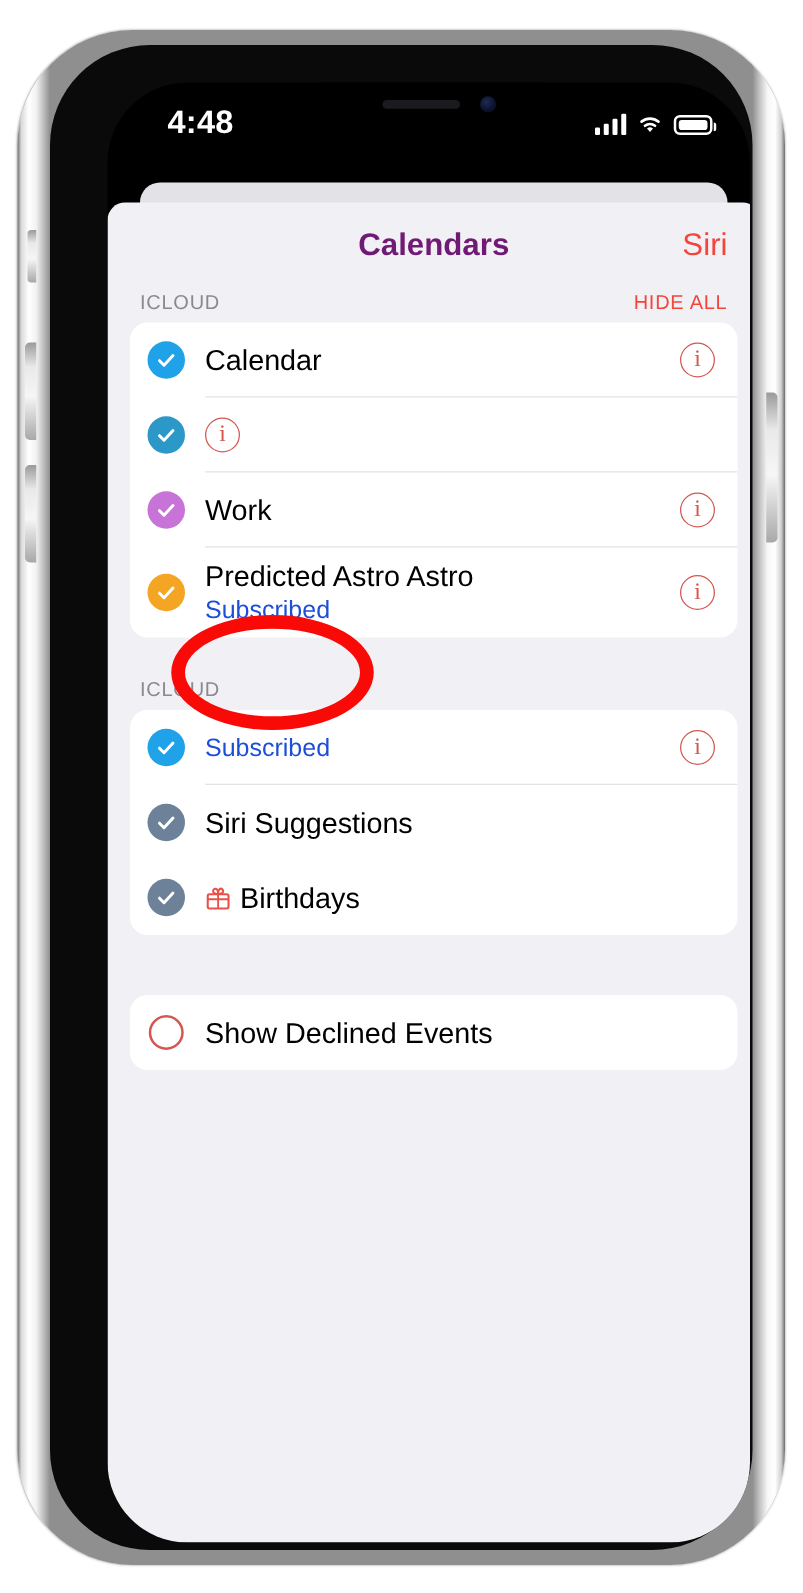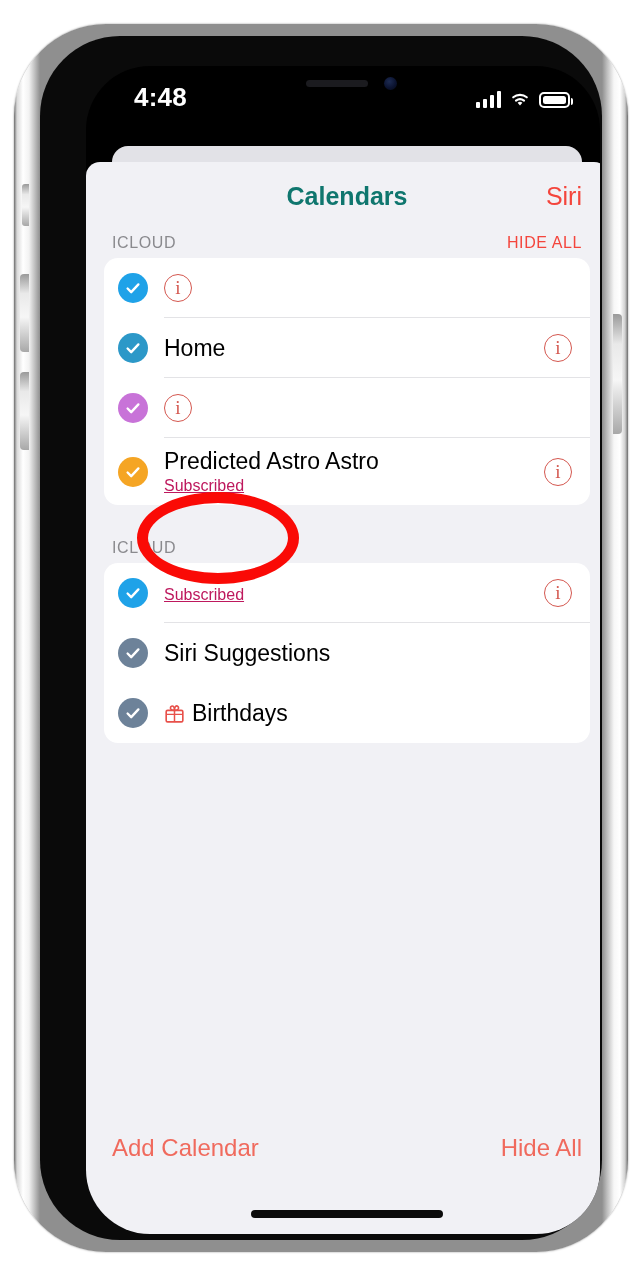--- a/index.html
+++ b/index.html
@@ -121,21 +121,21 @@
     border-radius: 14px 14px 0 0;
   }
 
   
   #nav {
     position: relative; height: 72px;
   }
   #nav-title {
     position: absolute; left: 0; right: 0; top: 20px;
     text-align: center;
-    font-size: 25px; font-weight: bold; color: #0f766e;
+    font-size: 25px; font-weight: bold; color: #701a75;
   }
   #done-btn {
     position: absolute; right: 26px; top: 20px;
     font-size: 25px; color: #f4453c;
   }
 
   
   .section-head {
     display: flex; justify-content: space-between; align-items: baseline;
     padding: 0 26px 6px 26px;
@@ -176,21 +176,21 @@
     border: 2px solid #d4574f;
     margin-right: 17px; margin-left: 1px;
   }
 
   .row-text { flex: 1 1 auto; min-width: 0; padding: 10px 0; }
   .row-title {
     font-size: 23px; color: #000; line-height: 1.15;
     display: flex; align-items: center; gap: 7px;
   }
   .row-sub {
-    font-size: 16px; color: #be185d; margin-top: 3px; text-decoration: underline;
+    font-size: 20px; color: #1d4ed8; margin-top: 3px;
   }
   .info {
     flex: 0 0 28px;
     width: 28px; height: 28px; border-radius: 50%;
     box-sizing: border-box;
     border: 1.6px solid #d4574f;
     color: #d4574f;
     font-family: "Liberation Serif", serif;
     font-size: 19px; line-height: 25px; text-align: center;
   }
@@ -283,44 +283,49 @@
           <span class="action">HIDE ALL</span>
         </div>
         <div class="card">
 
           <div class="row">
             <div class="check" style="background:#1fa2e8">
               <svg viewBox="0 0 20 20">
                   <path d="M4 10.6l4 4 8-8.6" fill="none" stroke="#fff" stroke-width="2.6" stroke-linecap="round" stroke-linejoin="round"></path>
                 </svg>
             </div>
+            <div class="row-text">
+              <div class="row-title">
+                  <span>Calendar</span>
+                </div>
+            </div>
             <div class="info">i</div>
             <div class="sep"></div>
           </div>
 
           <div class="row">
             <div class="check" style="background:#2c98c8">
               <svg viewBox="0 0 20 20">
                   <path d="M4 10.6l4 4 8-8.6" fill="none" stroke="#fff" stroke-width="2.6" stroke-linecap="round" stroke-linejoin="round"></path>
                 </svg>
             </div>
-            <div class="row-text">
-              <div class="row-title">
-                  <span>Home</span>
-                </div>
-            </div>
             <div class="info">i</div>
             <div class="sep"></div>
           </div>
 
           <div class="row">
             <div class="check" style="background:#c873d8">
               <svg viewBox="0 0 20 20">
                   <path d="M4 10.6l4 4 8-8.6" fill="none" stroke="#fff" stroke-width="2.6" stroke-linecap="round" stroke-linejoin="round"></path>
                 </svg>
+            </div>
+            <div class="row-text">
+              <div class="row-title">
+                  <span>Work</span>
+                </div>
             </div>
             <div class="info">i</div>
             <div class="sep"></div>
           </div>
 
           <div class="row">
             <div class="check" style="background:#f5a524">
               <svg viewBox="0 0 20 20">
                   <path d="M4 10.6l4 4 8-8.6" fill="none" stroke="#fff" stroke-width="2.6" stroke-linecap="round" stroke-linejoin="round"></path>
                 </svg>
@@ -389,26 +394,31 @@
                 <span>Birthdays</span>
               </div>
             </div>
             <div class="sep"></div>
           </div>
 
         </div>
 
         <div class="gap-xl"></div>
 
-
-        <div id="toolbar">
-          <div id="add-cal">Add Calendar</div>
-          <div id="hide-all-bottom">Hide All</div>
-          <div id="home-indicator"></div>
-        </div>
+        <div class="card">
+          <div class="row">
+            <div class="ring"></div>
+            <div class="row-text">
+              <div class="row-title">
+                  <span>Show Declined Events</span>
+                </div>
+            </div>
+          </div>
+        </div>
+
 
         <div id="annotation">
           <div class="ell"></div>
         </div>
 
       </div>
     </div>
   </div>
 </div>
 

